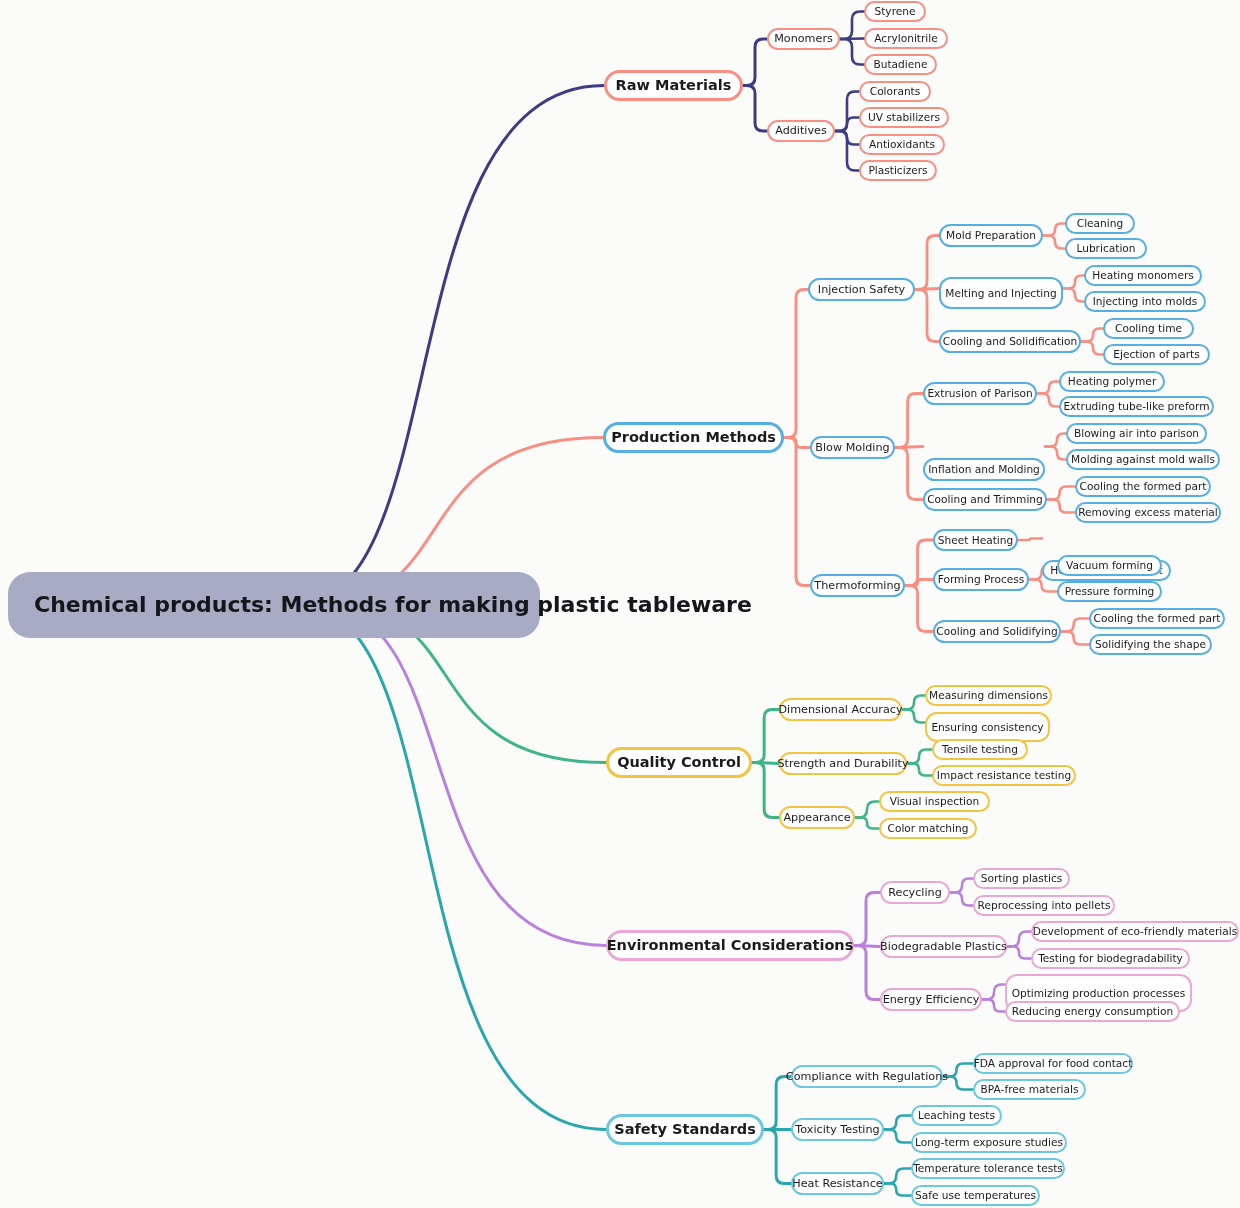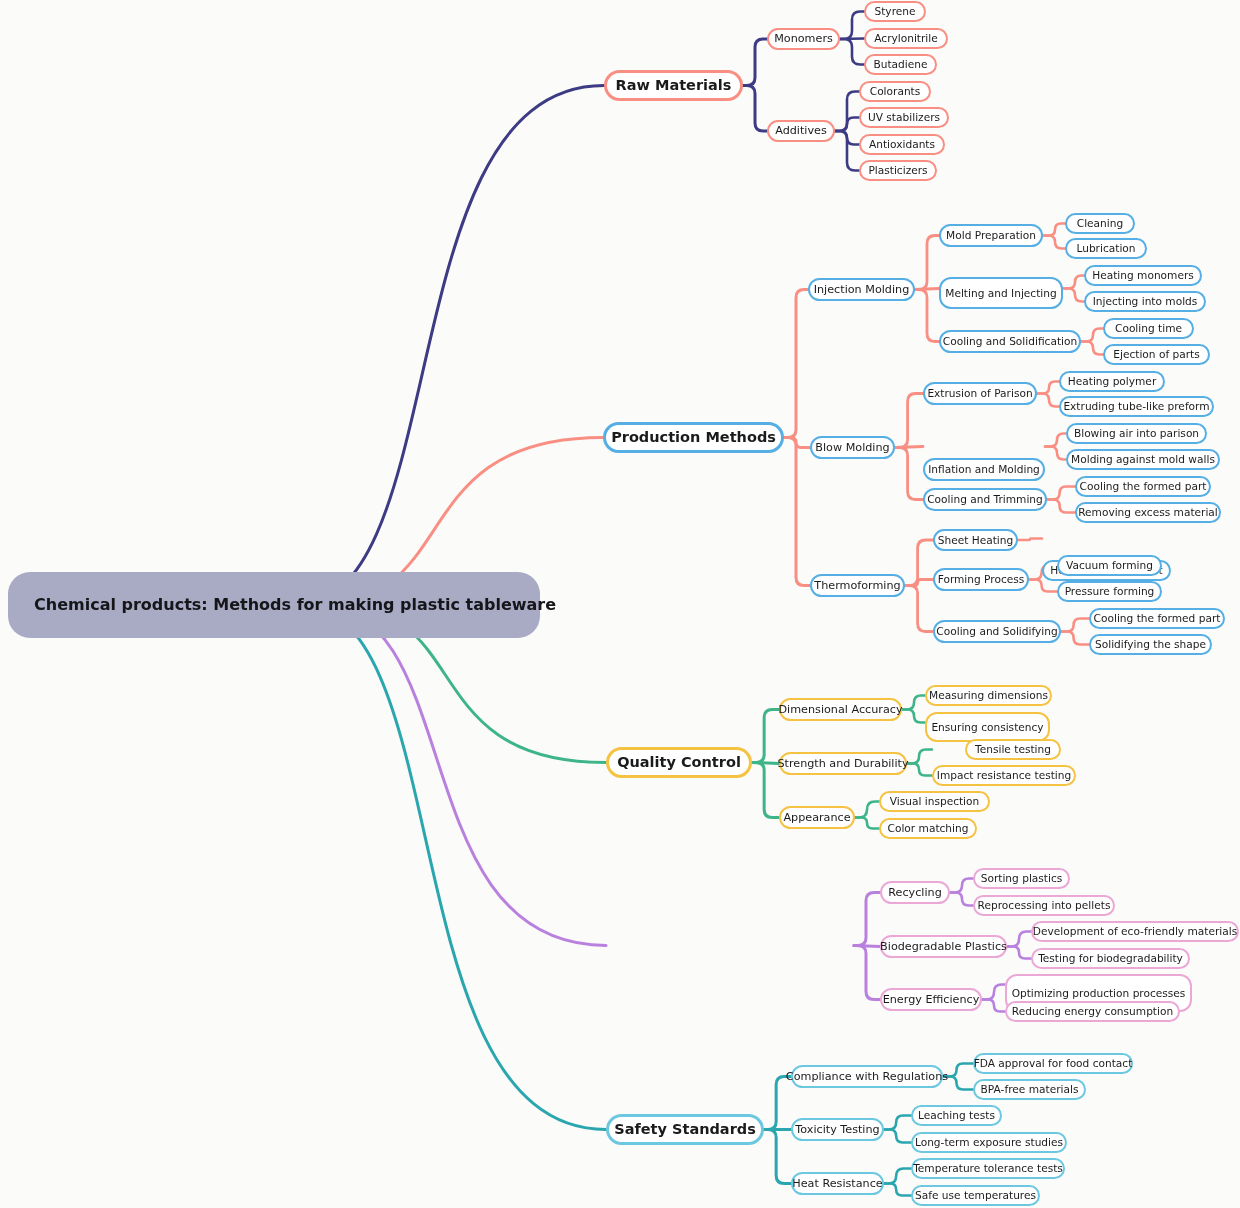--- a/index.html
+++ b/index.html
@@ -36,21 +36,21 @@
     background: #ffffff;
     color: #1b1b1b;
     white-space: nowrap;
     line-height: 1.18;
   }
   
   .n-root {
     background: #a9abc4;
     border: none;
     border-radius: 22px;
-    font-size: 16px;
+    font-size: 22px;
     font-weight: bold;
     color: #15151a;
     padding: 0 26px;
     text-align: left;
     justify-content: flex-start;
   }
   
   .n-l1 {
     border-width: 3.2px;
     border-style: solid;
@@ -157,34 +157,35 @@
     </svg>
 
   <div class="node n-root" id="el-root" style="left: 8px; top: 572px; width: 532px; height: 66px; background: rgb(169, 171, 196);">Chemical products: Methods for making plastic tableware</div>
 
   <div class="node n-l1" id="el-raw-materials" style="left: 604px; top: 70px; width: 139px; height: 31px; border-color: rgb(249, 142, 130);">Raw Materials</div>
 
   <div class="node n-l1" id="el-production-methods" style="left: 603px; top: 422px; width: 181px; height: 31px; border-color: rgb(85, 174, 228);">Production Methods</div>
 
   <div class="node n-l1" id="el-quality-control" style="left: 606px; top: 747px; width: 146px; height: 31px; border-color: rgb(245, 194, 66);">Quality Control</div>
 
+  <div class="node n-l1" id="el-environmental-considerations" style="left: 606px; top: 930px; width: 248px; height: 31px; border-color: rgb(235, 168, 214);">Environmental Considerations</div>
 
   <div class="node n-l1" id="el-safety-standards" style="left: 606px; top: 1114px; width: 158px; height: 31px; border-color: rgb(108, 200, 224);">Safety Standards</div>
 
   <div class="node n-l2" id="el-rm-monomers" style="left: 767px; top: 28px; width: 73px; height: 22px; border-color: rgb(249, 142, 130);">Monomers</div>
   <div class="node n-l3" id="el-rm-styrene" style="left: 864px; top: 1px; width: 62px; height: 21px; border-color: rgb(249, 142, 130);">Styrene</div>
   <div class="node n-l3" id="el-rm-acrylonitrile" style="left: 864px; top: 28px; width: 84px; height: 21px; border-color: rgb(249, 142, 130);">Acrylonitrile</div>
   <div class="node n-l3" id="el-rm-butadiene" style="left: 864px; top: 54px; width: 73px; height: 21px; border-color: rgb(249, 142, 130);">Butadiene</div>
   <div class="node n-l2" id="el-rm-additives" style="left: 767px; top: 120px; width: 68px; height: 22px; border-color: rgb(249, 142, 130);">Additives</div>
   <div class="node n-l3" id="el-rm-colorants" style="left: 859px; top: 81px; width: 72px; height: 21px; border-color: rgb(249, 142, 130);">Colorants</div>
   <div class="node n-l3" id="el-rm-uv" style="left: 859px; top: 107px; width: 90px; height: 21px; border-color: rgb(249, 142, 130);">UV stabilizers</div>
   <div class="node n-l3" id="el-rm-antiox" style="left: 859px; top: 134px; width: 86px; height: 21px; border-color: rgb(249, 142, 130);">Antioxidants</div>
   <div class="node n-l3" id="el-rm-plast" style="left: 859px; top: 160px; width: 78px; height: 21px; border-color: rgb(249, 142, 130);">Plasticizers</div>
 
-  <div class="node n-l2" id="el-pm-injection" style="left: 808px; top: 278px; width: 107px; height: 23px; border-color: rgb(85, 174, 228);">Injection Molding</div>
+  <div class="node n-l2" id="el-pm-injection" style="left: 808px; top: 278px; width: 107px; height: 23px; border-color: rgb(85, 174, 228);">Injection Safety</div>
   <div class="node n-l3" id="el-pm-mold-prep" style="left: 939px; top: 224px; width: 104px; height: 23px; border-color: rgb(85, 174, 228);">Mold Preparation</div>
   <div class="node n-l3" id="el-pm-cleaning" style="left: 1065px; top: 213px; width: 70px; height: 21px; border-color: rgb(85, 174, 228);">Cleaning</div>
   <div class="node n-l3" id="el-pm-lubrication" style="left: 1065px; top: 238px; width: 82px; height: 21px; border-color: rgb(85, 174, 228);">Lubrication</div>
   <div class="node n-l3" id="el-pm-melting" style="left: 939px; top: 277px; width: 124px; height: 32px; border-color: rgb(85, 174, 228);">Melting and Injecting</div>
   <div class="node n-l3" id="el-pm-heating-mono" style="left: 1084px; top: 265px; width: 118px; height: 21px; border-color: rgb(85, 174, 228);">Heating monomers</div>
   <div class="node n-l3" id="el-pm-injecting-molds" style="left: 1084px; top: 291px; width: 122px; height: 21px; border-color: rgb(85, 174, 228);">Injecting into molds</div>
   <div class="node n-l3" id="el-pm-cooling-solid" style="left: 939px; top: 330px; width: 142px; height: 23px; border-color: rgb(85, 174, 228);">Cooling and Solidification</div>
   <div class="node n-l3" id="el-pm-cooling-time" style="left: 1103px; top: 318px; width: 91px; height: 21px; border-color: rgb(85, 174, 228);">Cooling time</div>
   <div class="node n-l3" id="el-pm-ejection" style="left: 1103px; top: 344px; width: 107px; height: 21px; border-color: rgb(85, 174, 228);">Ejection of parts</div>
 
@@ -206,21 +207,21 @@
   <div class="node n-l3" id="el-pm-vacuum" style="left: 1057px; top: 555px; width: 105px; height: 21px; border-color: rgb(85, 174, 228);">Vacuum forming</div>
   <div class="node n-l3" id="el-pm-pressure" style="left: 1057px; top: 581px; width: 105px; height: 21px; border-color: rgb(85, 174, 228);">Pressure forming</div>
   <div class="node n-l3" id="el-pm-cooling-solidify" style="left: 933px; top: 620px; width: 128px; height: 23px; border-color: rgb(85, 174, 228);">Cooling and Solidifying</div>
   <div class="node n-l3" id="el-pm-cooling-part2" style="left: 1089px; top: 608px; width: 136px; height: 21px; border-color: rgb(85, 174, 228);">Cooling the formed part</div>
   <div class="node n-l3" id="el-pm-solidifying" style="left: 1089px; top: 634px; width: 123px; height: 21px; border-color: rgb(85, 174, 228);">Solidifying the shape</div>
 
   <div class="node n-l2" id="el-qc-dimensional" style="left: 779px; top: 698px; width: 123px; height: 23px; border-color: rgb(245, 194, 66);">Dimensional Accuracy</div>
   <div class="node n-l3" id="el-qc-measuring" style="left: 925px; top: 685px; width: 127px; height: 21px; border-color: rgb(245, 194, 66);">Measuring dimensions</div>
   <div class="node n-l3" id="el-qc-ensuring" style="left: 925px; top: 712px; width: 125px; height: 30px; border-color: rgb(245, 194, 66);">Ensuring consistency</div>
   <div class="node n-l2" id="el-qc-strength" style="left: 779px; top: 752px; width: 128px; height: 23px; border-color: rgb(245, 194, 66);">Strength and Durability</div>
-  <div class="node n-l3" id="el-qc-tensile" style="left: 932px; top: 739px; width: 96px; height: 21px; border-color: rgb(245, 194, 66); margin-left: 33px;">Tensile testing</div>
+  <div class="node n-l3" id="el-qc-tensile" style="left: 932px; top: 739px; width: 96px; height: 21px; border-color: rgb(245, 194, 66);">Tensile testing</div>
   <div class="node n-l3" id="el-qc-impact" style="left: 932px; top: 765px; width: 144px; height: 21px; border-color: rgb(245, 194, 66);">Impact resistance testing</div>
   <div class="node n-l2" id="el-qc-appearance" style="left: 779px; top: 806px; width: 76px; height: 23px; border-color: rgb(245, 194, 66);">Appearance</div>
   <div class="node n-l3" id="el-qc-visual" style="left: 879px; top: 791px; width: 111px; height: 21px; border-color: rgb(245, 194, 66);">Visual inspection</div>
   <div class="node n-l3" id="el-qc-color" style="left: 879px; top: 818px; width: 98px; height: 21px; border-color: rgb(245, 194, 66);">Color matching</div>
 
   <div class="node n-l2" id="el-ec-recycling" style="left: 880px; top: 881px; width: 70px; height: 23px; border-color: rgb(235, 168, 214);">Recycling</div>
   <div class="node n-l3" id="el-ec-sorting" style="left: 973px; top: 868px; width: 97px; height: 21px; border-color: rgb(235, 168, 214);">Sorting plastics</div>
   <div class="node n-l3" id="el-ec-reprocessing" style="left: 973px; top: 895px; width: 142px; height: 21px; border-color: rgb(235, 168, 214);">Reprocessing into pellets</div>
   <div class="node n-l2" id="el-ec-biodegradable" style="left: 880px; top: 935px; width: 127px; height: 23px; border-color: rgb(235, 168, 214);">Biodegradable Plastics</div>
   <div class="node n-l3" id="el-ec-development" style="left: 1031px; top: 921px; width: 208px; height: 21px; border-color: rgb(235, 168, 214);">Development of eco-friendly materials</div>

